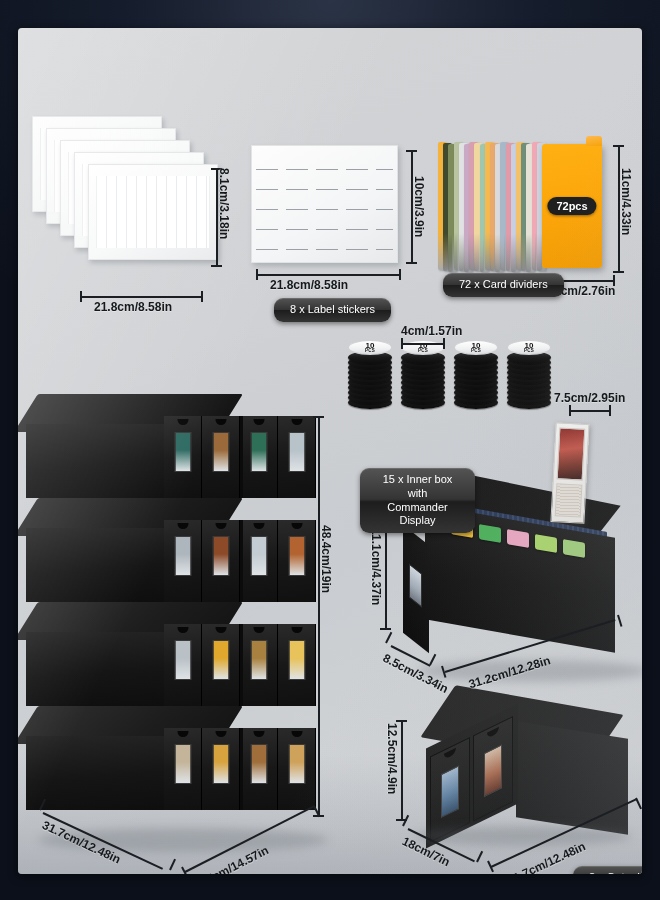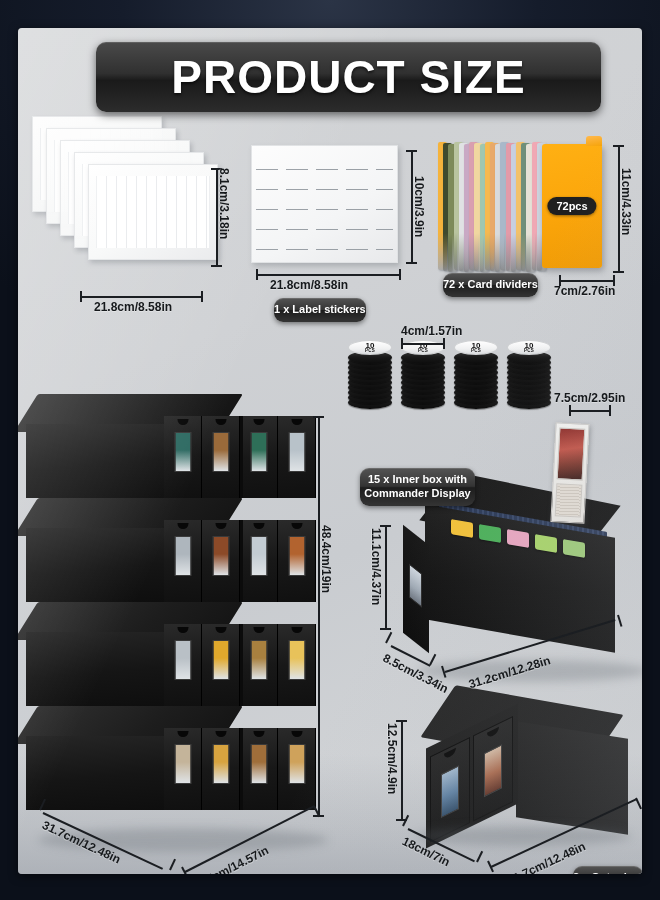--- a/index.html
+++ b/index.html
@@ -45,23 +45,23 @@
   #title-text{
     color:#fff; font-size:46px; font-weight:bold; letter-spacing:1px;
     text-shadow:0 2px 3px rgba(0,0,0,.6);
     white-space:nowrap;
   }
 
   
   .pill{
     position:absolute;
     background:linear-gradient(180deg,#545454 0%,#343434 48%,#1d1d1d 52%,#343434 100%);
-    color:#fff; font-weight:bold; font-size:11px;
+    color:#fff; font-weight:normal; font-size:11px;
     border-radius:9px;
-    padding:5px 0;
+    padding:5px 16px;
     text-align:center; line-height:1.25;
     box-shadow:0 2px 5px rgba(0,0,0,.45), inset 0 1px 0 rgba(255,255,255,.14);
     white-space:nowrap;
     z-index:20;
   }
   .pill.two-line{ white-space:normal; }
 
   
   .dim{
     position:absolute; font-size:12px; font-weight:bold; color:#16191c;
@@ -270,23 +270,20 @@
     filter:blur(5px); border-radius:50%; z-index:1;
   }
 </style>
 </head>
 <body>
 
 <div id="frame">
   <div id="panel">
     <div id="panel-floor"></div>
 
-    <div id="title-banner">
-      <span id="title-text">PRODUCT SIZE</span>
-    </div>
 
     <div id="tape-group">
       <div class="tape" style="left:8px;  top:6px;  opacity:.96;">
           <div class="strips"></div>
         </div>
       <div class="tape" style="left:22px; top:18px; opacity:.97;">
           <div class="strips"></div>
         </div>
       <div class="tape" style="left:36px; top:30px; opacity:.98;">
           <div class="strips"></div>
@@ -321,21 +318,21 @@
 
     <div class="line v" style="left:393px; top:122px; height:113px;"></div>
     <div class="cap h" style="left:388px; top:122px;"></div>
     <div class="cap h" style="left:388px; top:234px;"></div>
     <div class="dim v" style="left:408px; top:148px; transform:rotate(90deg);">10cm/3.9in</div>
 
     <div class="line h" style="left:238px; top:246px; width:145px;"></div>
     <div class="cap v" style="left:238px; top:241px;"></div>
     <div class="cap v" style="left:381px; top:241px;"></div>
     <div class="dim" style="left:252px; top:250px;">21.8cm/8.58in</div>
-    <div class="pill" style="left:256px; top:270px;">1 x Label stickers</div>
+    <div class="pill" style="left:256px; top:270px;">8 x Label stickers</div>
 
     <div id="dividers-group">
       <div id="divider-fan">
           <div class="div-card" style="left: 0px; top: 2px; background: linear-gradient(170deg, rgb(245, 179, 60) 0%, rgb(245, 179, 60) 70%, rgba(0, 0, 0, 0.18) 100%);"></div>
           <div class="div-card" style="left: 5.2px; top: 3.2px; background: linear-gradient(170deg, rgb(63, 74, 46) 0%, rgb(63, 74, 46) 70%, rgba(0, 0, 0, 0.18) 100%);"></div>
           <div class="div-card" style="left: 10.4px; top: 4.4px; background: linear-gradient(170deg, rgb(125, 138, 90) 0%, rgb(125, 138, 90) 70%, rgba(0, 0, 0, 0.18) 100%);"></div>
           <div class="div-card" style="left: 15.6px; top: 2px; background: linear-gradient(170deg, rgb(185, 196, 160) 0%, rgb(185, 196, 160) 70%, rgba(0, 0, 0, 0.18) 100%);"></div>
           <div class="div-card" style="left: 20.8px; top: 3.2px; background: linear-gradient(170deg, rgb(224, 226, 228) 0%, rgb(224, 226, 228) 70%, rgba(0, 0, 0, 0.18) 100%);"></div>
           <div class="div-card" style="left: 26px; top: 4.4px; background: linear-gradient(170deg, rgb(201, 169, 196) 0%, rgb(201, 169, 196) 70%, rgba(0, 0, 0, 0.18) 100%);"></div>
           <div class="div-card" style="left: 31.2px; top: 2px; background: linear-gradient(170deg, rgb(217, 159, 176) 0%, rgb(217, 159, 176) 70%, rgba(0, 0, 0, 0.18) 100%);"></div>

